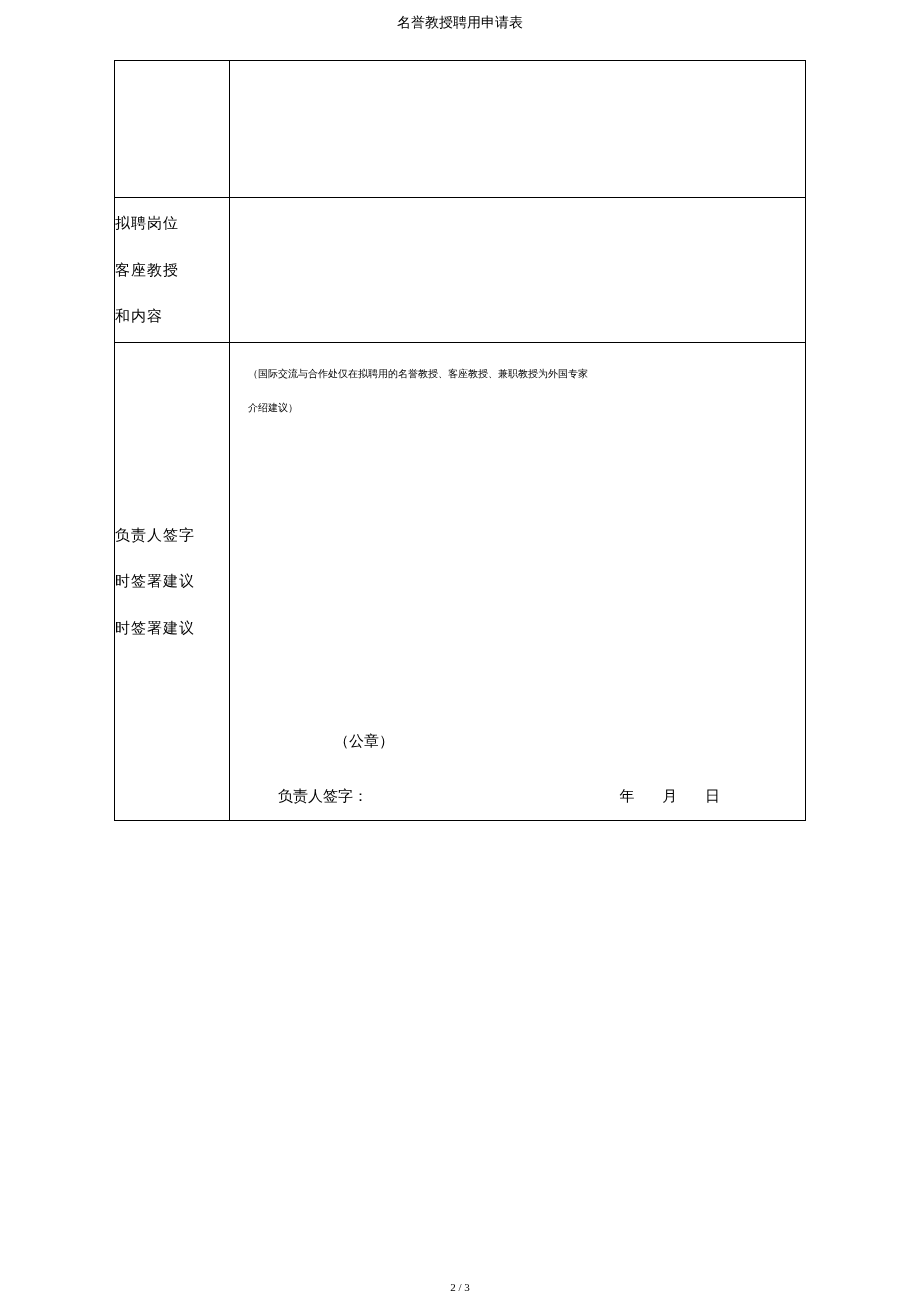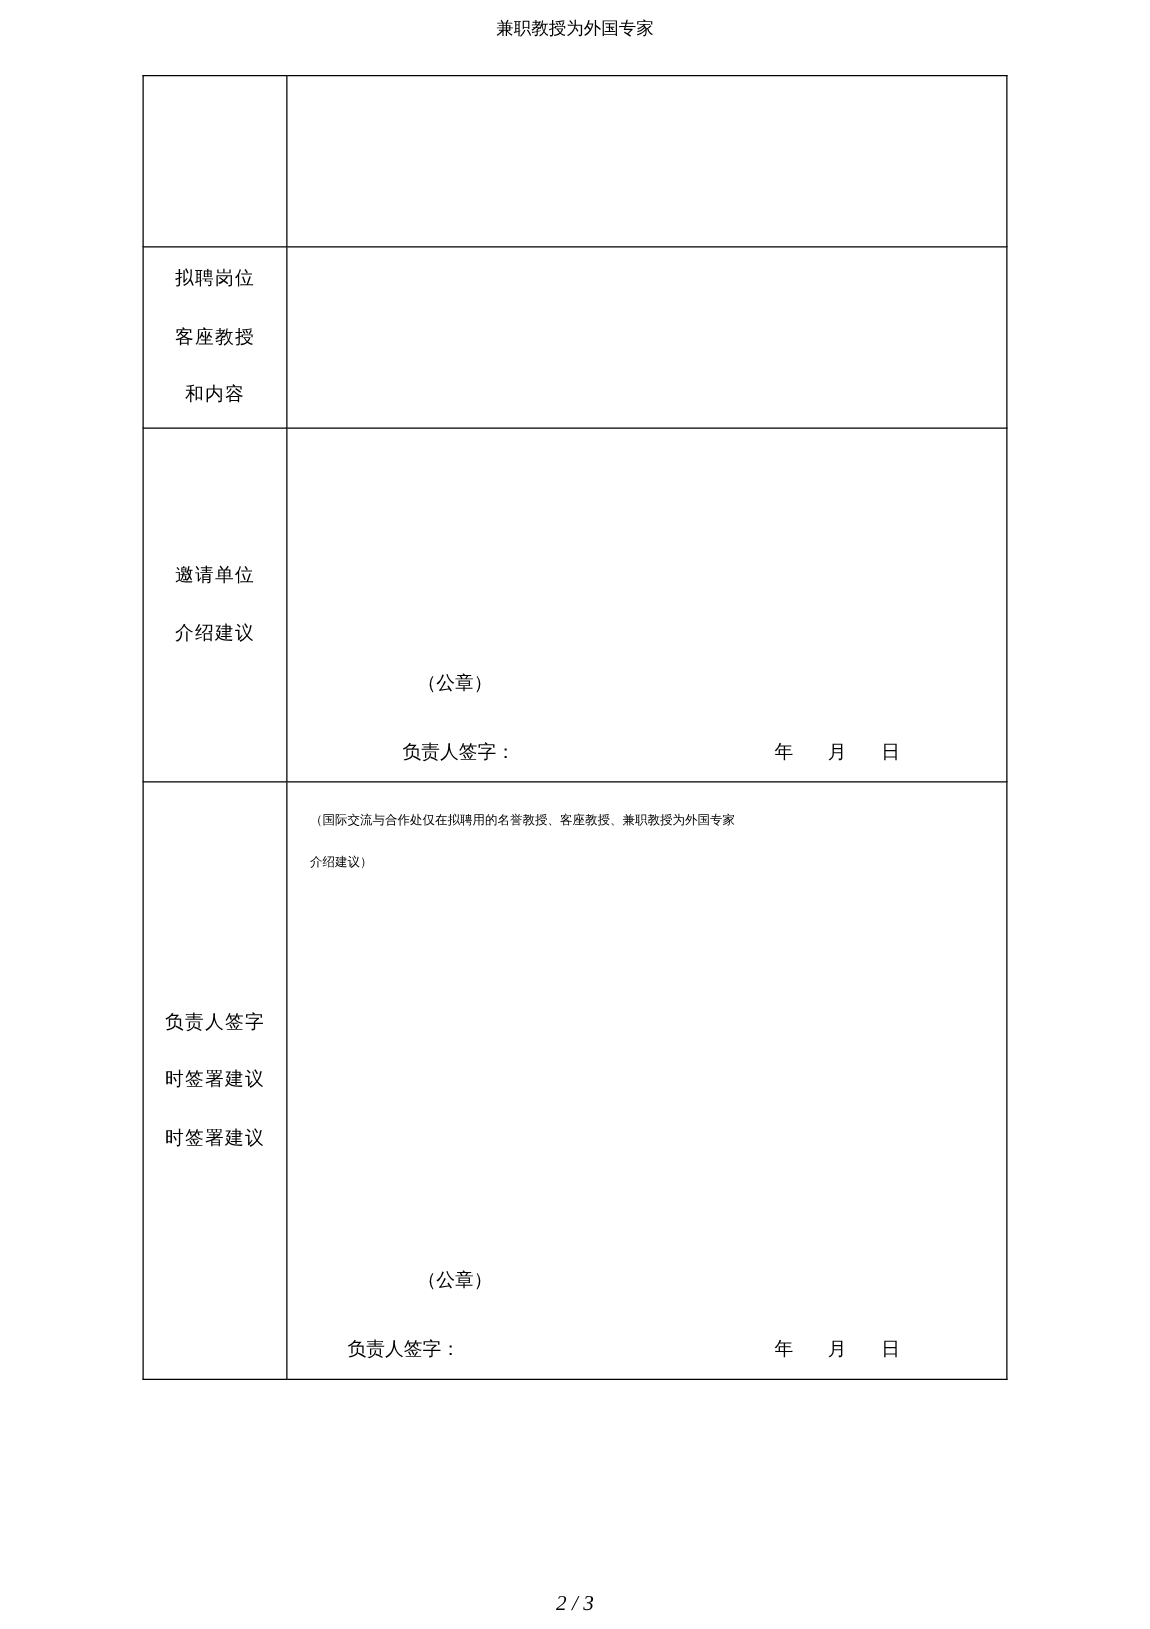--- a/index.html
+++ b/index.html
@@ -27,21 +27,21 @@
       border-collapse: collapse;
     }
     .table-container td {
       border: 1px solid #000;
       vertical-align: top;
       font-size: 15px;
       color: #000;
     }
     .label-cell {
       width: 115px;
-      text-align: center;
+      text-align: left;
       vertical-align: middle !important;
       line-height: 3.1;
       letter-spacing: 1px;
     }
     .content-cell {
       padding: 14px 18px;
       position: relative;
     }
     .row1 { height: 137px; }
     .row2 { height: 145px; }
@@ -89,61 +89,42 @@
       padding-left: 30px;
       font-size: 15px;
       margin-top: 36px;
     }
     .page-number {
       position: absolute;
       bottom: 10px;
       left: 0;
       right: 0;
       text-align: center;
-      font-size: 17px;
+      font-size: 11px;
       color: #000;
-      font-style: italic;
     }
   </style>
 </head>
 <body>
 
-<div class="page-title">兼职教授为外国专家</div>
+<div class="page-title">名誉教授聘用申请表</div>
 
 <table class="table-container">
   <tbody>
       <tr class="row1">
     <td class="label-cell"></td>
     <td class="content-cell"></td>
   </tr>
   <tr class="row2">
     <td class="label-cell">
       <div>拟聘岗位</div>
       <div>客座教授</div>
       <div>和内容</div>
     </td>
     <td class="content-cell"></td>
-  </tr>
-  <tr class="row3">
-    <td class="label-cell">
-      <div>邀请单位</div>
-      <div>介绍建议</div>
-    </td>
-    <td class="content-cell">
-      <div class="bottom-block">
-        <div class="seal-line">（公章）</div>
-        <div class="sig-line">
-          <span class="sig-label">负责人签字：</span>
-          <span class="gap-sig-date"></span>
-          <span class="date-unit">年</span>
-          <span class="date-unit">月</span>
-          <span class="date-part">日</span>
-        </div>
-      </div>
-    </td>
   </tr>
   <tr class="row4">
     <td class="label-cell">
       <div>负责人签字</div>
       <div>时签署建议</div>
       <div>时签署建议</div>
     </td>
     <td class="content-cell">
       <div class="note-text">
         <div>（国际交流与合作处仅在拟聘用的名誉教授、客座教授、兼职教授为外国专家</div>

